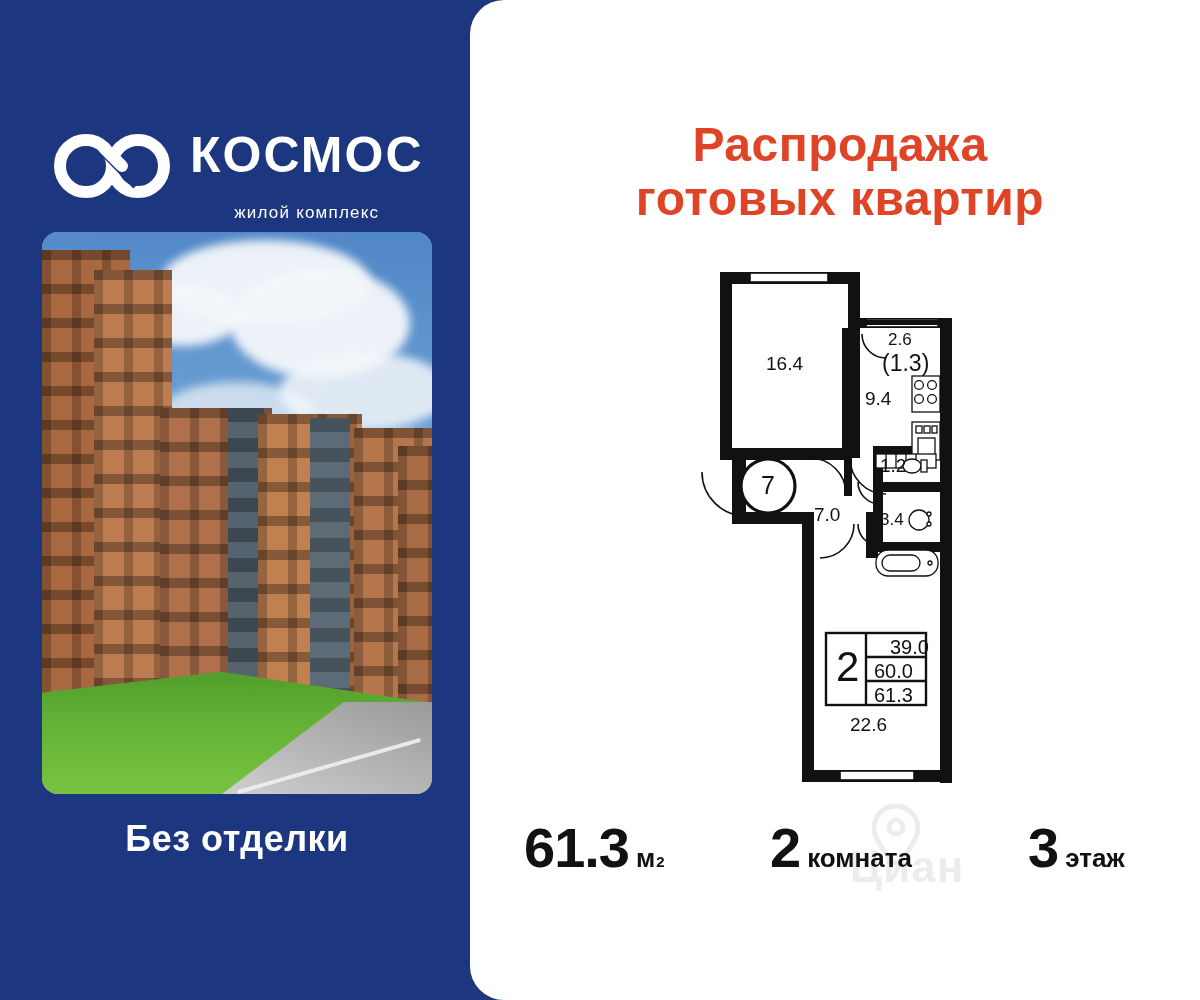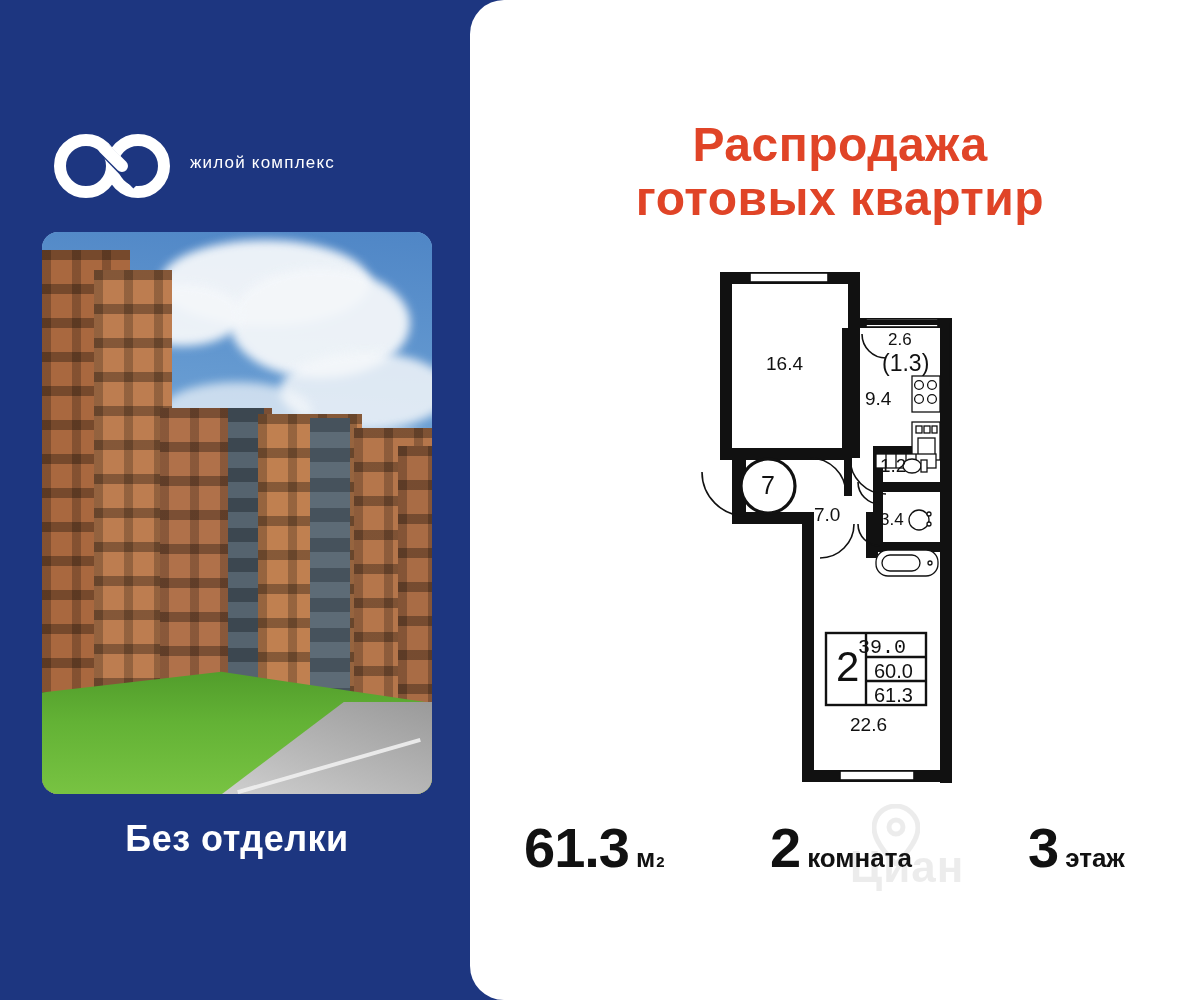--- a/index.html
+++ b/index.html
@@ -118,20 +118,21 @@
       <svg width="122" height="68" viewBox="0 0 122 68">
         <g fill="none" stroke="#ffffff" stroke-width="12">
           <circle cx="34" cy="34" r="26"></circle>
           <circle cx="86" cy="34" r="26"></circle>
         </g>
         <path d="M52 17 L86 52" stroke="#1d3680" stroke-width="13" fill="none"></path>
         <path d="M52 16 L70 34" stroke="#ffffff" stroke-width="12" fill="none" stroke-linecap="round"></path>
       </svg>
     </div>
     <div class="brand-text">
+      <div class="brand-name">КОСМОС</div>
       <div class="brand-sub">жилой комплекс</div>
     </div>
   </div>
 
   <div class="photo">
     <div class="sky"></div>
     <div class="cloud c1"></div>
     <div class="cloud c2"></div>
     <div class="cloud c3"></div>
     <div class="cloud c4"></div>
@@ -267,21 +268,21 @@
     <div style="position:absolute;left:0;top:0;width:290px;height:540px;font-size:19px;color:#111;">
       <span style="position:absolute;left:76px;top:95px;">16.4</span>
       <span style="position:absolute;left:175px;top:130px;">9.4</span>
       <span style="position:absolute;left:198px;top:72px;font-size:17px;">2.6</span>
       <span style="position:absolute;left:192px;top:92px;font-size:23px;">(1.3)</span>
       <span style="position:absolute;left:71px;top:213px;font-size:25px;">7</span>
       <span style="position:absolute;left:124px;top:218px;margin-top:28px;">7.0</span>
       <span style="position:absolute;left:190px;top:197px;font-size:19px;">1.2</span>
       <span style="position:absolute;left:190px;top:252px;font-size:17px;">3.4</span>
       <span style="position:absolute;left:146px;top:385px;font-size:42px;">2</span>
-      <span style="position:absolute;left:168px;top:378px;font-size:20px;font-family:Liberation Mono, monospace;">39.0</span>
+      <span style="position:absolute;left:200px;top:378px;font-size:20px;">39.0</span>
       <span style="position:absolute;left:184px;top:402px;font-size:20px;">60.0</span>
       <span style="position:absolute;left:184px;top:426px;font-size:20px;">61.3</span>
       <span style="position:absolute;left:160px;top:456px;">22.6</span>
     </div>
   </div>
 
   <div class="watermark">
     <div class="wm-pin">
       <svg width="48" height="62" viewBox="0 0 48 62">
         <path d="M24 2 C11 2 2 12 2 24 C2 40 24 60 24 60 C24 60 46 40 46 24 C46 12 35 2 24 2 Z" fill="none" stroke="#6b6b6b" stroke-width="5"></path>

